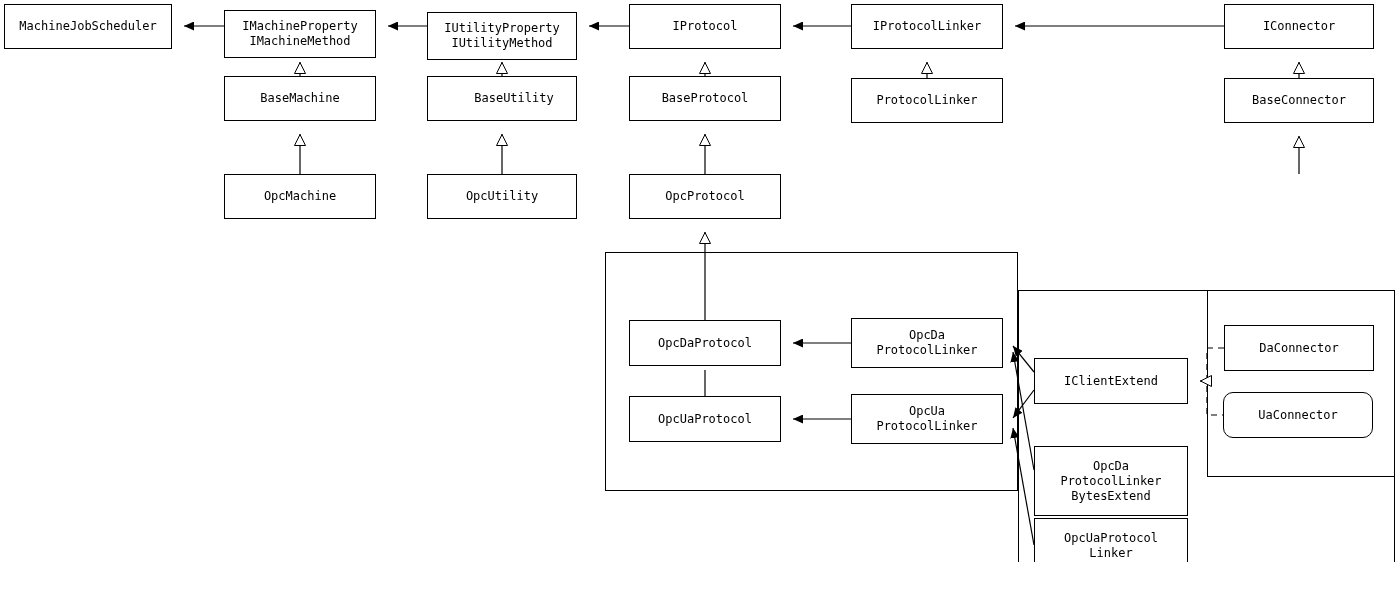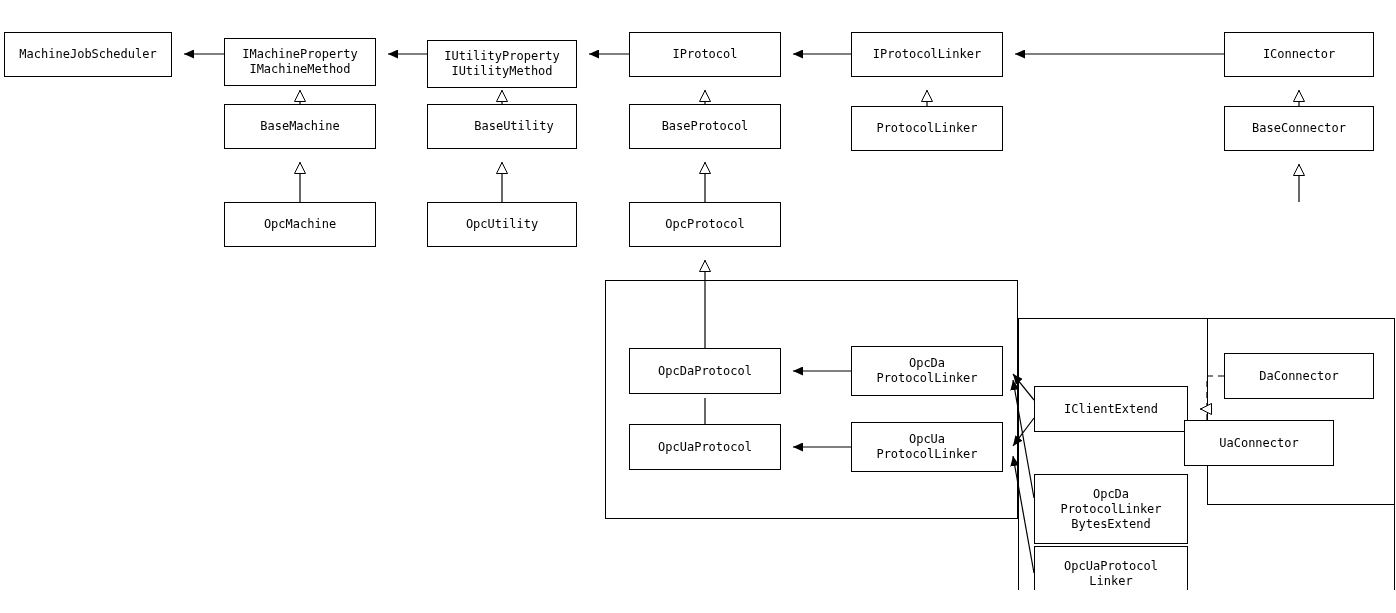--- a/index.html
+++ b/index.html
@@ -7,21 +7,20 @@
     padding: 0;
     background: #ffffff;
   }
   #canvas {
     position: relative;
     width: 1396px;
     height: 562px;
     background: #ffffff;
     font-family: "DejaVu Sans Mono", monospace;
     overflow: hidden;
-    margin-top: 28px;
   }
   .node {
     position: absolute;
     box-sizing: border-box;
     border: 1px solid #000000;
     background: #ffffff;
     display: flex;
     flex-direction: column;
     align-items: center;
     justify-content: center;
@@ -132,15 +131,15 @@
 
   <div class="node" style="left:1034px; top:358px; width:154px; height:46px;">IClientExtend</div>
   <div class="node" style="left:1034px; top:446px; width:154px; height:70px;">OpcDa
 ProtocolLinker
 BytesExtend</div>
   <div class="node" style="left:1034px; top:518px; width:154px; height:70px;">OpcUaProtocol
 Linker
 BytesExtend</div>
 
   <div class="node" style="left:1224px; top:325px; width:150px; height:46px;">DaConnector</div>
-  <div class="node" style="left:1184px; top:392px; width:150px; height:46px;">UaConnector</div>
+  <div class="node" style="left:1223px; top:392px; width:150px; height:46px;border-radius:10px;">UaConnector</div>
 
 </div>
 
 </body></html>

